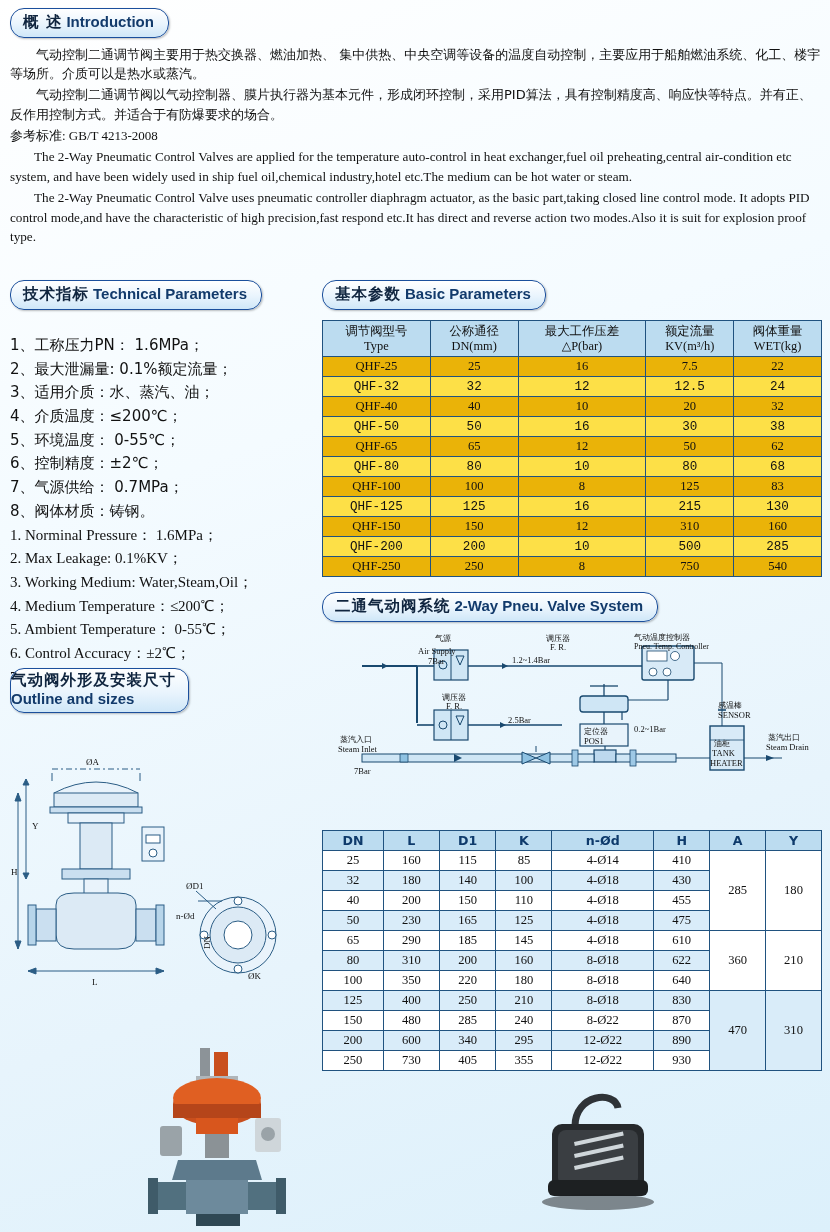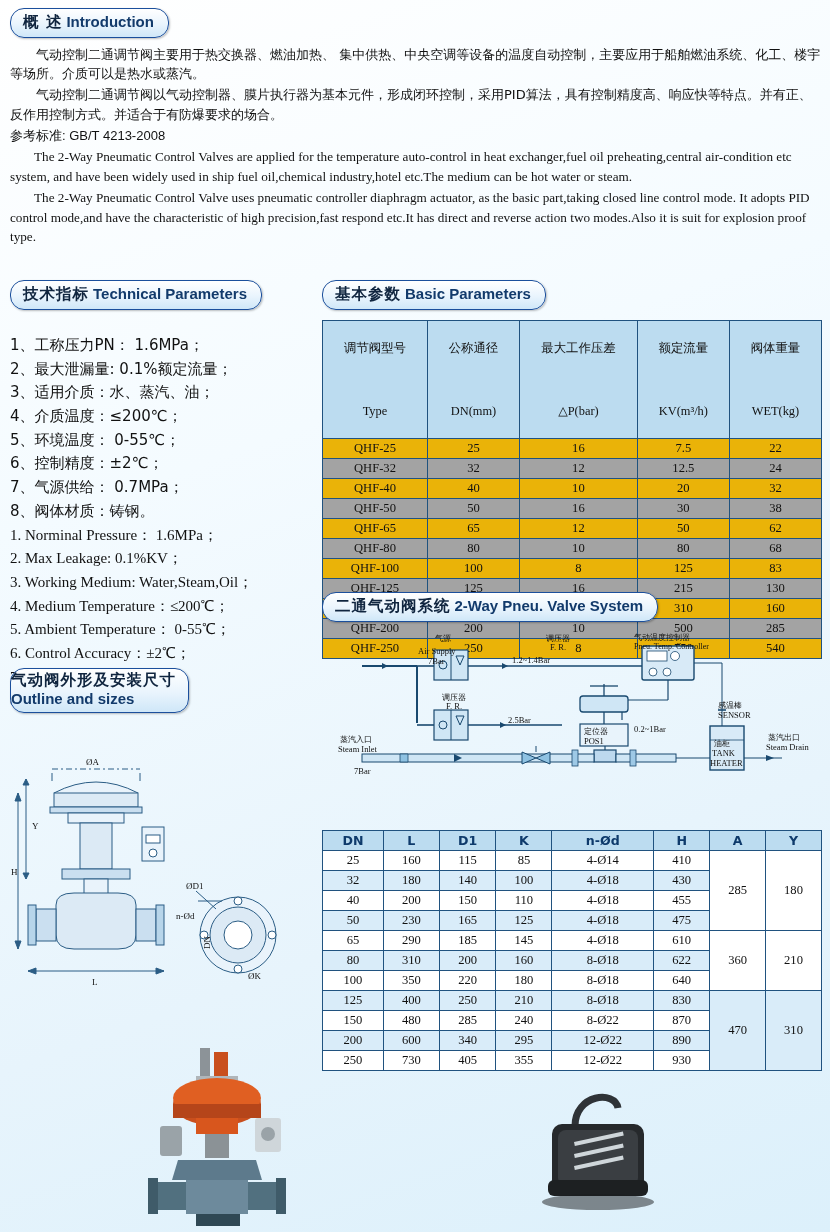--- a/index.html
+++ b/index.html
@@ -25,21 +25,21 @@
   }
   .pill .cn{font-family:"DejaVu Sans",sans-serif;font-weight:bold;font-size:15.5px;color:#10253f;letter-spacing:1px;}
   .pill .en{font-family:"Liberation Sans",sans-serif;font-weight:bold;font-size:15px;color:#123a6b;margin-left:4px;}
   .pill.two-line{padding:2px 12px 3px 0;}
   .pill.two-line .cn,.pill.two-line .en{display:block;line-height:1.25;}
 
   
   #intro{position:absolute;left:10px;top:8px;width:812px;}
   #intro .body{margin-top:7px;font-size:13.3px;line-height:1.48;color:#111;}
   #intro .cnpara{font-family:"DejaVu Sans",sans-serif;font-size:13px;text-indent:26px;}
-  #intro .cnline{font-family:Liberation Sans, sans-serif;font-size:13px;}
+  #intro .cnline{font-family:Liberation Serif, serif;font-size:13px;}
   #intro .enpara{font-family:"Liberation Serif",serif;font-size:13.2px;text-indent:24px;margin-top:1px;}
 
   
   #tech{position:absolute;left:10px;top:280px;width:300px;}
   #tech .list{margin-top:24px;font-size:15px;line-height:1.58;}
   #tech .cnitem{font-family:"DejaVu Sans",sans-serif;}
   #tech .enitem{font-family:"Liberation Serif",serif;}
 
   
   #basic{position:absolute;left:322px;top:280px;width:500px;}
@@ -49,26 +49,26 @@
     text-align:center;
     padding:1px 2px;
     font-weight:normal;
     height:17px;
   }
   table.grid thead td{
     background:#bcdcf0;
     font-family:"DejaVu Sans",sans-serif;
     font-size:12.4px;
     line-height:1.25;
-    padding:19px;
+    padding:2px;
   }
-  table.grid thead td .en{font-family:"Liberation Serif",serif;margin-top:48px;}
+  table.grid thead td .en{font-family:"Liberation Serif",serif;}
   table.grid tbody tr.alt td{background:#ddeefa;}
   table.grid tbody tr td{background:#eab308;}
-  table.grid tbody tr.alt td{background:#a3a3a3;}
+  table.grid tbody tr.alt td{background:#fde047;font-family:Liberation Mono, monospace;}
 
   
   #system{position:absolute;left:322px;top:592px;width:500px;}
   #sysdiagram{position:relative;width:500px;height:180px;margin-top:6px;}
   #sysdiagram svg{position:absolute;left:0;top:0;}
 
   
   #dims{position:absolute;left:322px;top:830px;width:500px;}
   table.dim{border-collapse:collapse;width:500px;font-size:12.6px;}
   table.dim td{border:1px solid #20527f;text-align:center;height:17px;padding:1px 2px;background:#fff;}

